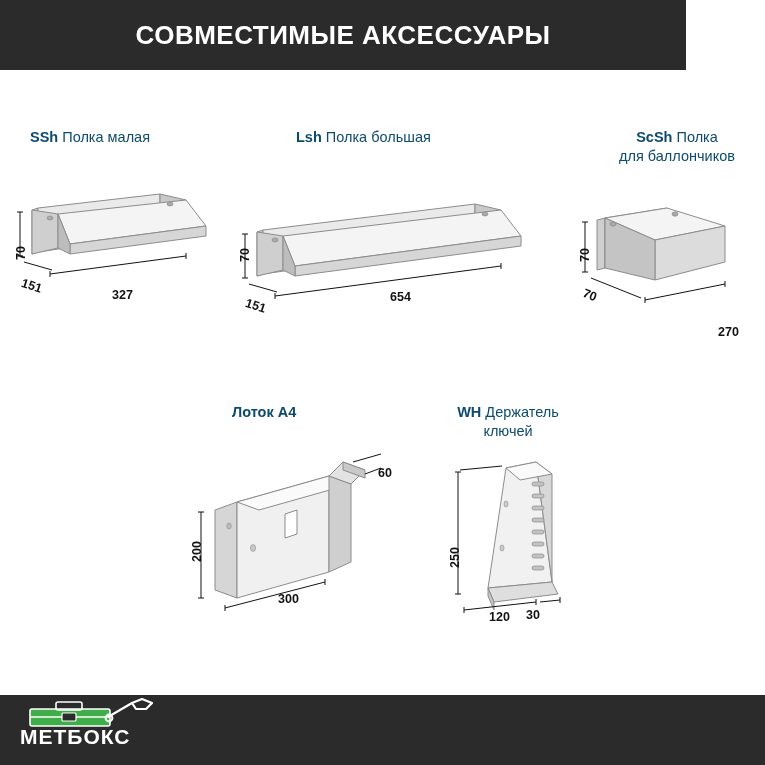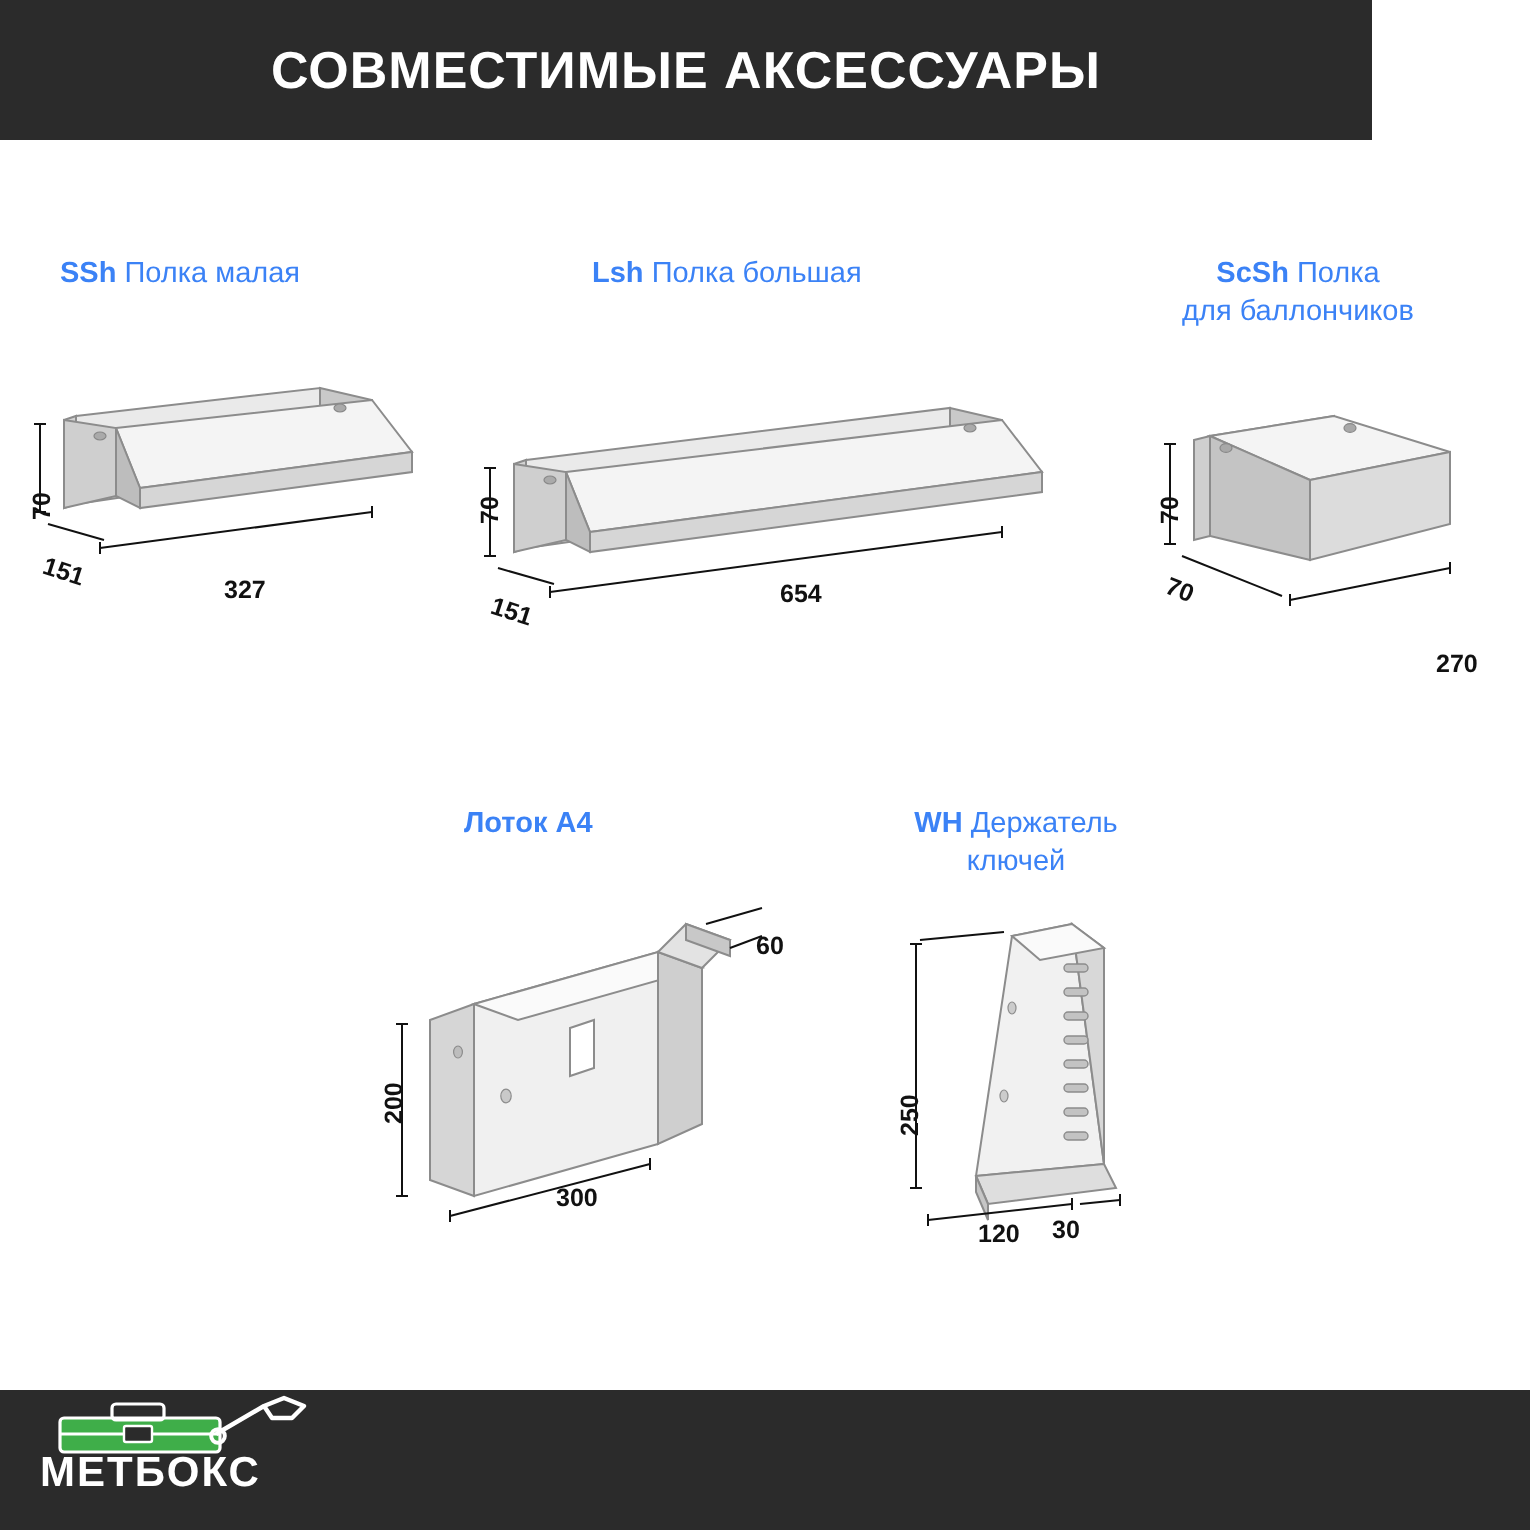--- a/index.html
+++ b/index.html
@@ -80,21 +80,21 @@
     font-size: 21px;
     font-weight: bold;
     letter-spacing: 1px;
   }
   
   .item {
     position: absolute;
   }
   .item-title {
     font-size: 14.5px;
-    color: #3b82f6;
+    color: #0c4a6e;
     line-height: 19px;
   }
   .item-title b {
     font-weight: bold;
   }
   .dim {
     position: absolute;
     font-size: 12.5px;
     color: #111111;
     font-weight: bold;
@@ -180,21 +180,21 @@
       <line x1="14" y1="94" x2="42" y2="102" stroke="#111" stroke-width="1"></line>
       <line x1="40" y1="106" x2="266" y2="76" stroke="#111" stroke-width="1"></line>
       <line x1="40" y1="103" x2="40" y2="109" stroke="#111" stroke-width="1"></line>
       <line x1="266" y1="73" x2="266" y2="79" stroke="#111" stroke-width="1"></line>
     </svg>
   </div>
   <div class="dim rot" style="left:238px; top:262px; transform:rotate(-90deg);">70</div>
   <div class="dim rot" style="left:248px; top:296px; transform:rotate(18deg);">151</div>
   <div class="dim" style="left:390px; top:290px;">654</div>
 
-  <div class="item" style="left:564px; top:128px; width:170px; text-align:left;">
+  <div class="item" style="left:592px; top:128px; width:170px; text-align:left;">
     <div class="item-title" style="text-align:center;">
       <b>ScSh</b>
       <span>Полка</span>
       <div>для баллончиков</div>
     </div>
   </div>
 
   <div class="drawing" style="left:575px; top:190px; width:180px; height:130px;">
     <svg width="180" height="130" viewBox="0 0 180 130">
 

